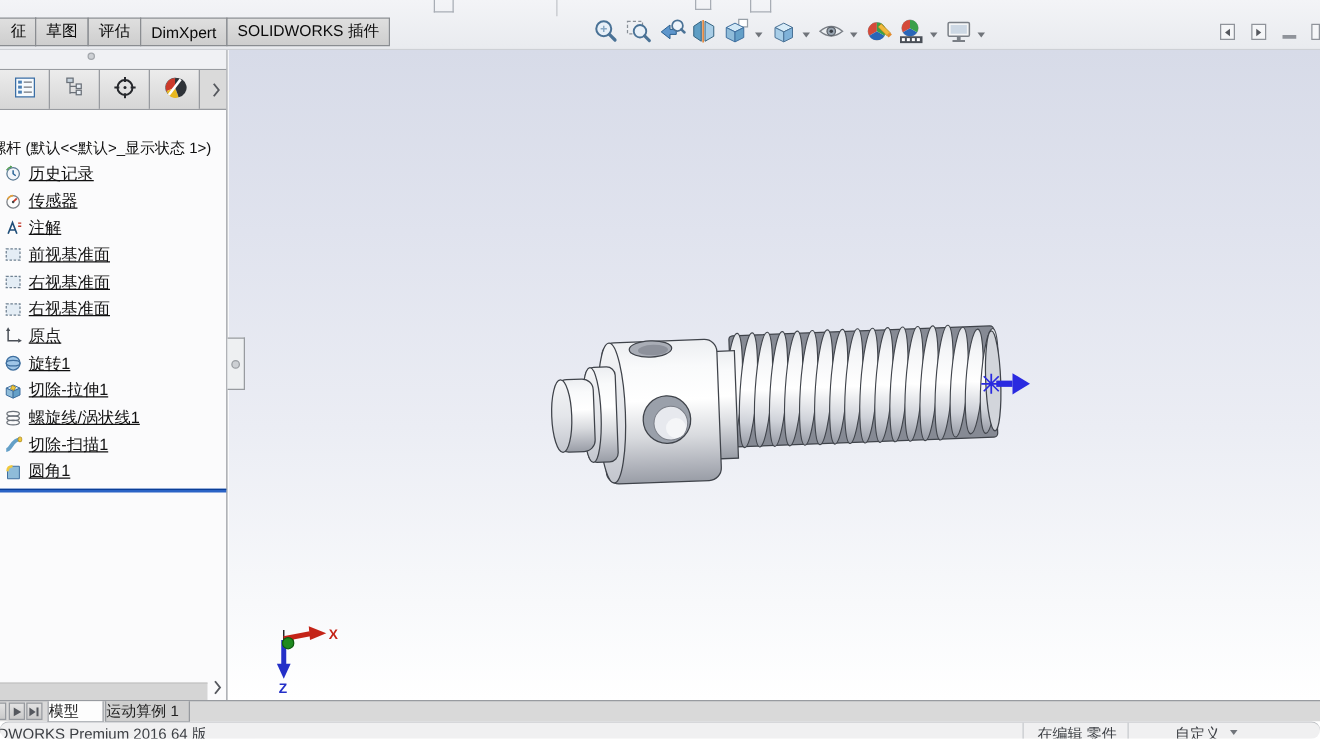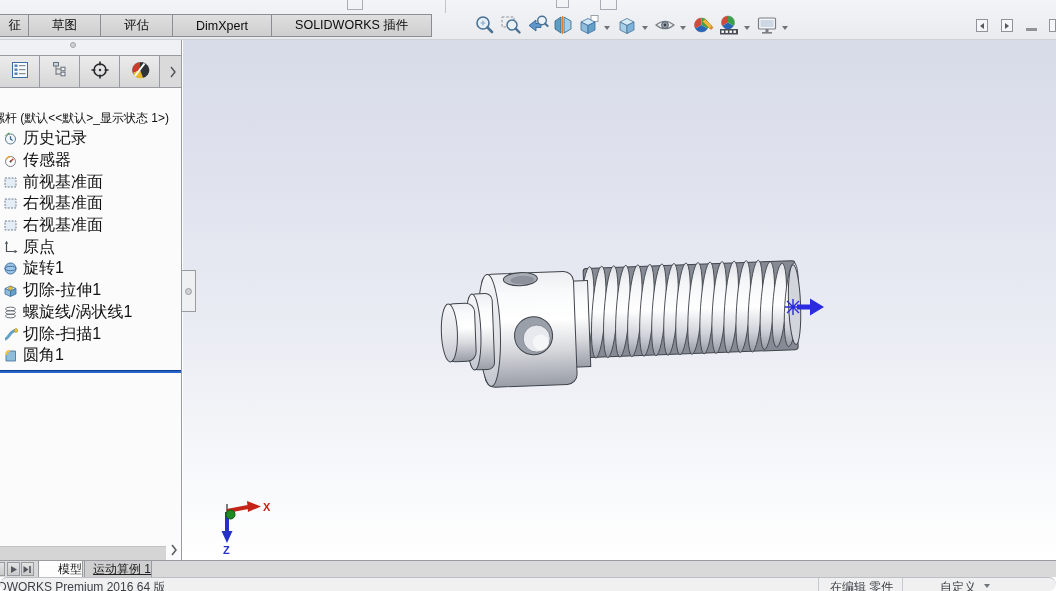--- a/index.html
+++ b/index.html
@@ -7,21 +7,21 @@
   body{position:relative;overflow:hidden;background:#fff;font-family:"Liberation Sans",sans-serif;font-size:12px;color:#111;}
 
   
   .topband{position:absolute;left:0;top:0;width:1056px;height:40px;
     background:linear-gradient(#f3f4f7,#e9ebef);border-bottom:1px solid #cdd0d5;}
   .clipico{position:absolute;top:0;background:transparent;border:1.5px solid #a8adb5;border-top:none;}
   .clipdiv{position:absolute;top:0;width:1px;height:13px;background:#c2c5ca;}
 
   .cmdtabs{position:absolute;left:0;top:14px;display:flex;height:23px;}
   .cmdtab{height:23px;background:linear-gradient(#dfdfdf,#cecece);border:1px solid #8a8d91;
-    display:flex;align-items:center;justify-content:center;padding:0 23px;margin-right:-1px;
+    display:flex;align-items:center;justify-content:center;padding:0 8px;margin-right:-1px;
     font-size:12.5px;color:#0a0a0a;white-space:nowrap;}
   .cmdtab.clip{width:29px;padding:0 7px 0 0;justify-content:flex-end;border-left:none;}
 
   .hud{position:absolute;left:472px;top:13px;height:27px;display:flex;align-items:center;}
   .hud-btn{width:26px;height:26px;display:flex;align-items:center;justify-content:center;border-radius:2px;}
   .dd{width:0;height:0;border-left:3.5px solid transparent;border-right:3.5px solid transparent;
     border-top:4px solid #70747a;margin:2px 4px 0 2px;}
 
   .corner-btn{position:absolute;top:19px;width:12px;height:13px;border:1px solid #8f939a;background:#f5f6f8;
     display:flex;align-items:center;justify-content:center;}
@@ -38,39 +38,39 @@
   .ptabs{height:33px;background:#dadada;border-top:1px solid #989ba0;border-bottom:1px solid #989ba0;
     display:flex;align-items:stretch;}
   .ptab{width:40px;display:flex;align-items:center;justify-content:center;
     background:linear-gradient(#ececec,#d6d6d6);border-right:1px solid #989ba0;}
   .ptab-arrow{margin-left:auto;display:flex;align-items:center;padding:0 4px;}
   .pblank{height:20px;}
   .ptitle{height:20px;display:flex;align-items:center;padding-left:1px;margin-left:-8px;
     white-space:nowrap;overflow:hidden;font-size:12px;}
   .trow{height:21.7px;display:flex;align-items:center;gap:5px;padding-left:3px;white-space:nowrap;}
   .ticon{width:15px;height:15px;flex:0 0 15px;display:flex;}
-  .tlabel{font-size:16px;}
+  .tlabel{font-size:13px;text-decoration:underline;}
   .rollback{height:3px;background:#2a63c6;border-top:1px solid #0b3e96;margin-top:3px;}
   .phscroll{position:absolute;bottom:0;left:0;width:166px;height:14px;background:#d5d5d5;border-top:1px solid #c3c3c3;}
   .phs-arrow{position:absolute;bottom:1px;right:3px;}
   .splitter{position:absolute;left:182px;top:270px;width:14px;height:42px;background:#eef0f2;
     border:1px solid #989ba0;border-left:none;z-index:6;display:flex;align-items:center;justify-content:center;}
   .splitter-dot{width:7px;height:7px;border-radius:50%;background:#cdd0d4;border:1px solid #9a9ea3;}
 
   
   .viewport{position:absolute;left:183px;top:40px;width:873px;height:520px;
     background:linear-gradient(180deg,#d7dbe8 0%,#e0e3ee 28%,#ebedf4 58%,#f8f9fb 85%,#ffffff 100%);}
   .viewport svg{position:absolute;left:0;top:0;}
 
   
   .bottombar{position:absolute;left:0;bottom:14px;width:1056px;height:17px;background:#d9d9d9;
     border-top:1px solid #989ba0;}
   .navbtn{position:absolute;top:1px;width:13px;height:14px;border:1px solid #979a9f;
     background:linear-gradient(#e3e3e3,#cacaca);display:flex;align-items:center;justify-content:center;}
-  .btab{position:absolute;top:0;height:17px;display:flex;align-items:center;justify-content:flex-end;
+  .btab{position:absolute;top:0;height:17px;display:flex;align-items:center;justify-content:flex-start;
     font-size:12px;border:1px solid #979a9f;border-top:none;background:#cfcfcf;color:#222;white-space:nowrap;}
   .btab.active{background:#fdfdfd;}
 
   
   .statusbar{position:absolute;left:0;bottom:0;width:1056px;height:14px;background:#f0f0f1;
     border-top:1px solid #bcbfc3;overflow:hidden;border-radius:7px;}
   .sb-left{position:absolute;left:-2px;top:1px;font-size:12px;color:#3c3f44;white-space:nowrap;}
   .sb-sep{position:absolute;top:0;width:1px;height:14px;background:#c6c9cd;}
   .sb-edit{position:absolute;left:830px;top:1px;font-size:12px;color:#3c3f44;white-space:nowrap;}
   .sb-custom{position:absolute;left:940px;top:1px;font-size:12px;color:#3c3f44;white-space:nowrap;}
@@ -283,20 +283,29 @@
   <div class="trow">
       <span class="ticon">
         <svg width="15" height="15" viewBox="0 0 15 15">
           <circle cx="7.5" cy="8.5" r="5" fill="#fdfdfd" stroke="#7a7f86"></circle>
           <path d="M3.2 6.4 A5 5 0 0 1 7.5 3.5" stroke="#e6a23c" fill="none" stroke-width="1.4"></path>
           <path d="M7.5 8.5 L10.4 5.8" stroke="#cc3a2a" stroke-width="1.4"></path>
           <circle cx="7.5" cy="8.5" r="1" fill="#444"></circle>
         </svg>
       </span>
       <span class="tlabel">传感器</span>
+    </div>
+  <div class="trow">
+      <span class="ticon">
+        <svg width="15" height="15" viewBox="0 0 15 15">
+          <path d="M3.5 12 L7 3 L10.5 12 M4.8 9 H9.2" stroke="#1f4e79" fill="none" stroke-width="1.3"></path>
+          <path d="M11.5 3.5 H14 M11.5 6 H14" stroke="#c0392b" stroke-width="1.1"></path>
+        </svg>
+      </span>
+      <span class="tlabel">注解</span>
     </div>
   <div class="trow">
       <span class="ticon">
         <svg width="15" height="15" viewBox="0 0 15 15">
           <rect x="2" y="3" width="11" height="9" fill="rgba(160,195,225,0.25)" stroke="#6f8191" stroke-dasharray="2 1.3"></rect>
         </svg>
       </span>
       <span class="tlabel">前视基准面</span>
     </div>
   <div class="trow">
@@ -477,21 +486,21 @@
     </div>
   <div class="navbtn" style="left:21px;">
     <svg width="9" height="9" viewBox="0 0 9 9">
         <polygon points="0.5,1 5.5,4.5 0.5,8" fill="#55585e"></polygon>
         <rect x="6.2" y="1" width="1.6" height="7" fill="#55585e"></rect>
       </svg>
     </div>
   <div class="btab active" style="left:38px;width:45px;">
       <span>模型</span>
     </div>
-  <div class="btab" style="left:84px;width:68px;text-decoration:underline;">
+  <div class="btab" style="left:84px;width:68px;">
       <span>运动算例 1</span>
     </div>
 </div>
 
 <div class="statusbar">
   <span class="sb-left">DWORKS Premium 2016  64 版</span>
   <span class="sb-sep" style="left:818px;"></span>
   <span class="sb-edit">在编辑 零件</span>
   <span class="sb-sep" style="left:902px;"></span>
   <span class="sb-custom">自定义</span>

